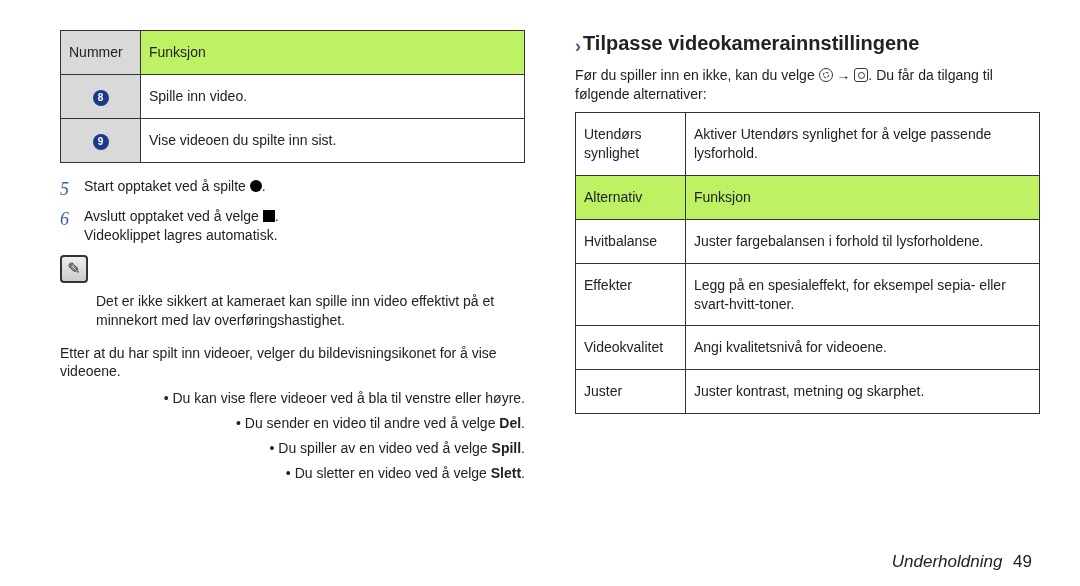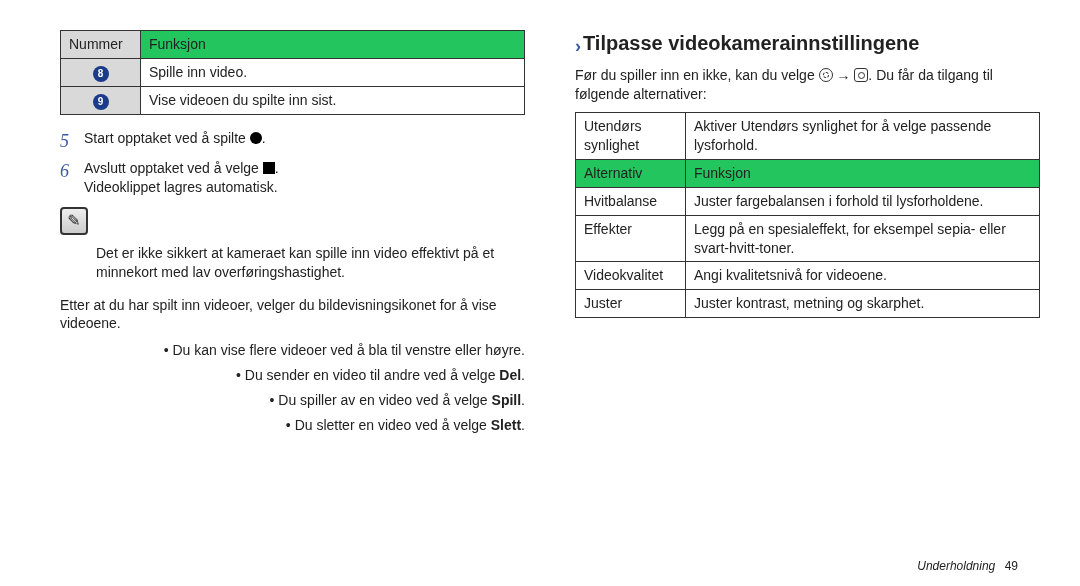--- a/index.html
+++ b/index.html
@@ -16,27 +16,27 @@
     line-height: 1.35;
   }
   .col { flex: 1; }
   table {
     border-collapse: collapse;
     width: 100%;
     margin-bottom: 14px;
   }
   th, td {
     border: 1px solid #333;
-    padding: 4px 8px;
+    padding: 12px 8px;
     text-align: left;
     font-weight: normal;
     vertical-align: top;
     font-size: 14px;
   }
-  th { background: #22c55e; }
+  th { background: #bef264; }
   .num-cell { background: #d9d9d9; width: 80px; }
   .num-circle {
     display: inline-flex;
     align-items: center;
     justify-content: center;
     width: 16px; height: 16px;
     border-radius: 50%;
     background: #1a3b8a;
     color: #fff;
     font-size: 10px;
@@ -100,22 +100,22 @@
   .icon-gear::after{
     content:""; position:absolute; inset:3px; border:1px dashed #333; border-radius:50%;
   }
   .icon-cam { border-radius:3px; }
   .icon-cam::after{
     content:""; position:absolute; left:3px; top:3px; width:5px; height:5px; border:1px solid #333; border-radius:50%;
   }
   .footer {
     position: absolute;
     bottom: 12px;
-    right: 62px;
-    font-size: 12px;
+    right: 48px;
+    font-size: 17px;
     font-style: italic;
   }
   .footer .pnum { font-style: normal; font-weight:normal; margin-left:6px; }
   .para { margin: 8px 0; }
   .alt-col { width: 110px; }
 </style>
 </head>
 <body>
 
 <div class="col">

